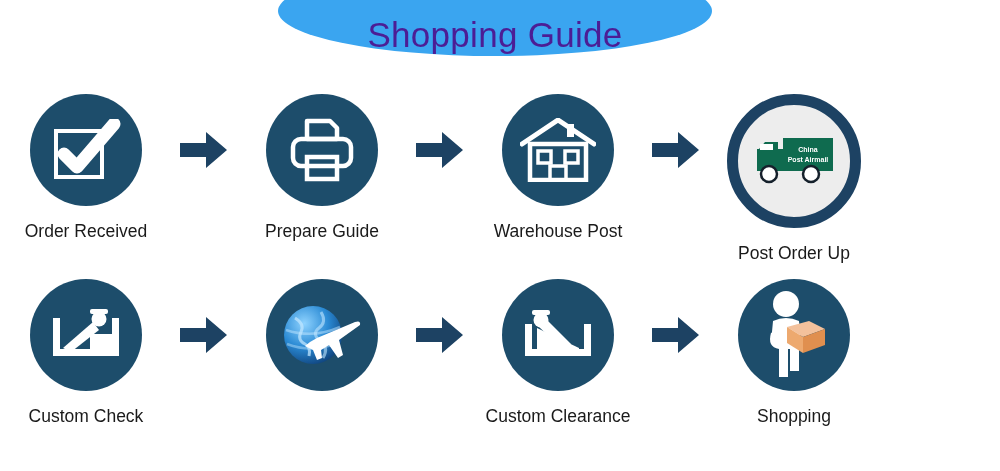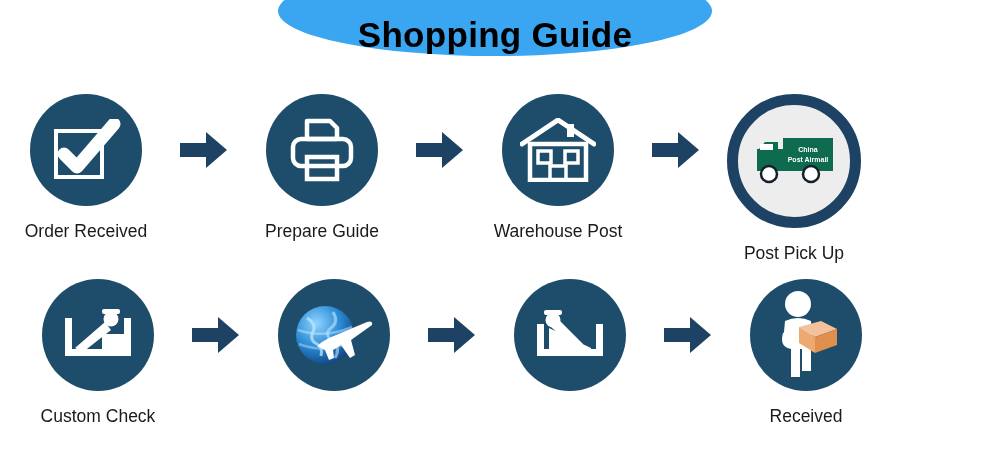--- a/index.html
+++ b/index.html
@@ -24,40 +24,40 @@
     height: 90px;
     background: #3aa5f0;
     border-radius: 50% / 50%;
     display: flex;
     align-items: flex-end;
     justify-content: center;
     box-sizing: border-box;
     padding-bottom: 4px;
   }
   #title-text {
-    color: #000000;
+    color: #4c1d95;
     font-size: 35px;
-    font-weight: bold;
+    font-weight: normal;
     letter-spacing: 0.3px;
     line-height: 1;
     white-space: nowrap;
   }
 
   
   .row {
     position: absolute;
     left: 0;
     width: 880px;
     height: 180px;
     display: flex;
     align-items: flex-start;
     justify-content: flex-end;
   }
   #row-1 { top: 94px; }
-  #row-2 { top: 279px; margin-left: 12px; }
+  #row-2 { top: 279px; }
 
   .step {
     width: 186px;
     display: flex;
     flex-direction: column;
     align-items: center;
   }
 
   .circle {
     width: 112px;
@@ -163,21 +163,21 @@
         <rect x="30" y="3" width="50" height="33" fill="#0f6b4f"></rect>
         <path d="M4 14 H30 V36 H4 Z" fill="#0f6b4f"></path>
         <path d="M6 14 L12 7 H25 V14 Z" fill="#0f6b4f"></path>
         <rect x="7" y="9" width="13" height="6" fill="#ffffff"></rect>
         <circle cx="16" cy="39" r="8" fill="#ffffff" stroke="#15202b" stroke-width="2.5"></circle>
         <circle cx="58" cy="39" r="8" fill="#ffffff" stroke="#15202b" stroke-width="2.5"></circle>
         <text x="55" y="17" text-anchor="middle" font-family="'Liberation Sans', sans-serif" font-size="7" font-weight="bold" fill="#ffffff">China</text>
         <text x="55" y="27" text-anchor="middle" font-family="'Liberation Sans', sans-serif" font-size="7" font-weight="bold" fill="#ffffff">Post Airmail</text>
       </svg>
     </div>
-    <div class="step-label">Post Pick Up</div>
+    <div class="step-label">Post Order Up</div>
   </div>
 
 </div>
 
 <div class="row" id="row-2">
 
   <div class="step">
     <div class="circle">
       <svg class="icon-svg" width="74" height="62" viewBox="0 0 74 62">
         <rect x="4" y="14" width="7" height="38" fill="#ffffff"></rect>
@@ -229,20 +229,21 @@
       <svg class="icon-svg" width="74" height="62" viewBox="0 0 74 62">
         <rect x="4" y="20" width="7" height="32" fill="#ffffff"></rect>
         <rect x="4" y="45" width="66" height="7" fill="#ffffff"></rect>
         <rect x="63" y="20" width="7" height="32" fill="#ffffff"></rect>
         <path d="M16 24 L58 44 L58 52 L16 52 Z" fill="#ffffff"></path>
         <path d="M15 20 L26 16 L50 40 L42 46 Z" fill="#ffffff"></path>
         <circle cx="20" cy="16" r="7.5" fill="#ffffff"></circle>
         <rect x="11" y="6" width="18" height="5" rx="2" fill="#ffffff"></rect>
       </svg>
     </div>
+    <div class="step-label">Custom Clearance</div>
   </div>
 
   <div class="arrow">
     <svg width="48" height="38" viewBox="0 0 48 38">
       <path d="M0 12 L26 12 L26 1 L47 19 L26 37 L26 26 L0 26 Z" fill="#1d4263"></path>
     </svg>
   </div>
 
   <div class="step">
     <div class="circle">
@@ -250,16 +251,16 @@
         <ellipse cx="27" cy="13" rx="13" ry="13" fill="#ffffff"></ellipse>
         <path d="M14 30 q13 -6 26 0 L42 52 L12 52 Z" fill="#ffffff"></path>
         <rect x="20" y="50" width="9" height="36" fill="#ffffff"></rect>
         <rect x="31" y="50" width="9" height="30" fill="#ffffff"></rect>
         <path d="M12 42 q-4 14 8 16 L52 58 q6 -1 3 -6 L16 40 Z" fill="#ffffff"></path>
         <path d="M28 36 L50 30 L66 38 L44 46 Z" fill="#f3c19c"></path>
         <path d="M28 36 L44 46 L44 62 L28 52 Z" fill="#eda96f"></path>
         <path d="M44 46 L66 38 L66 54 L44 62 Z" fill="#e08f4f"></path>
       </svg>
     </div>
-    <div class="step-label">Received</div>
+    <div class="step-label">Shopping</div>
   </div>
 
 </div>
 
 </body></html>

